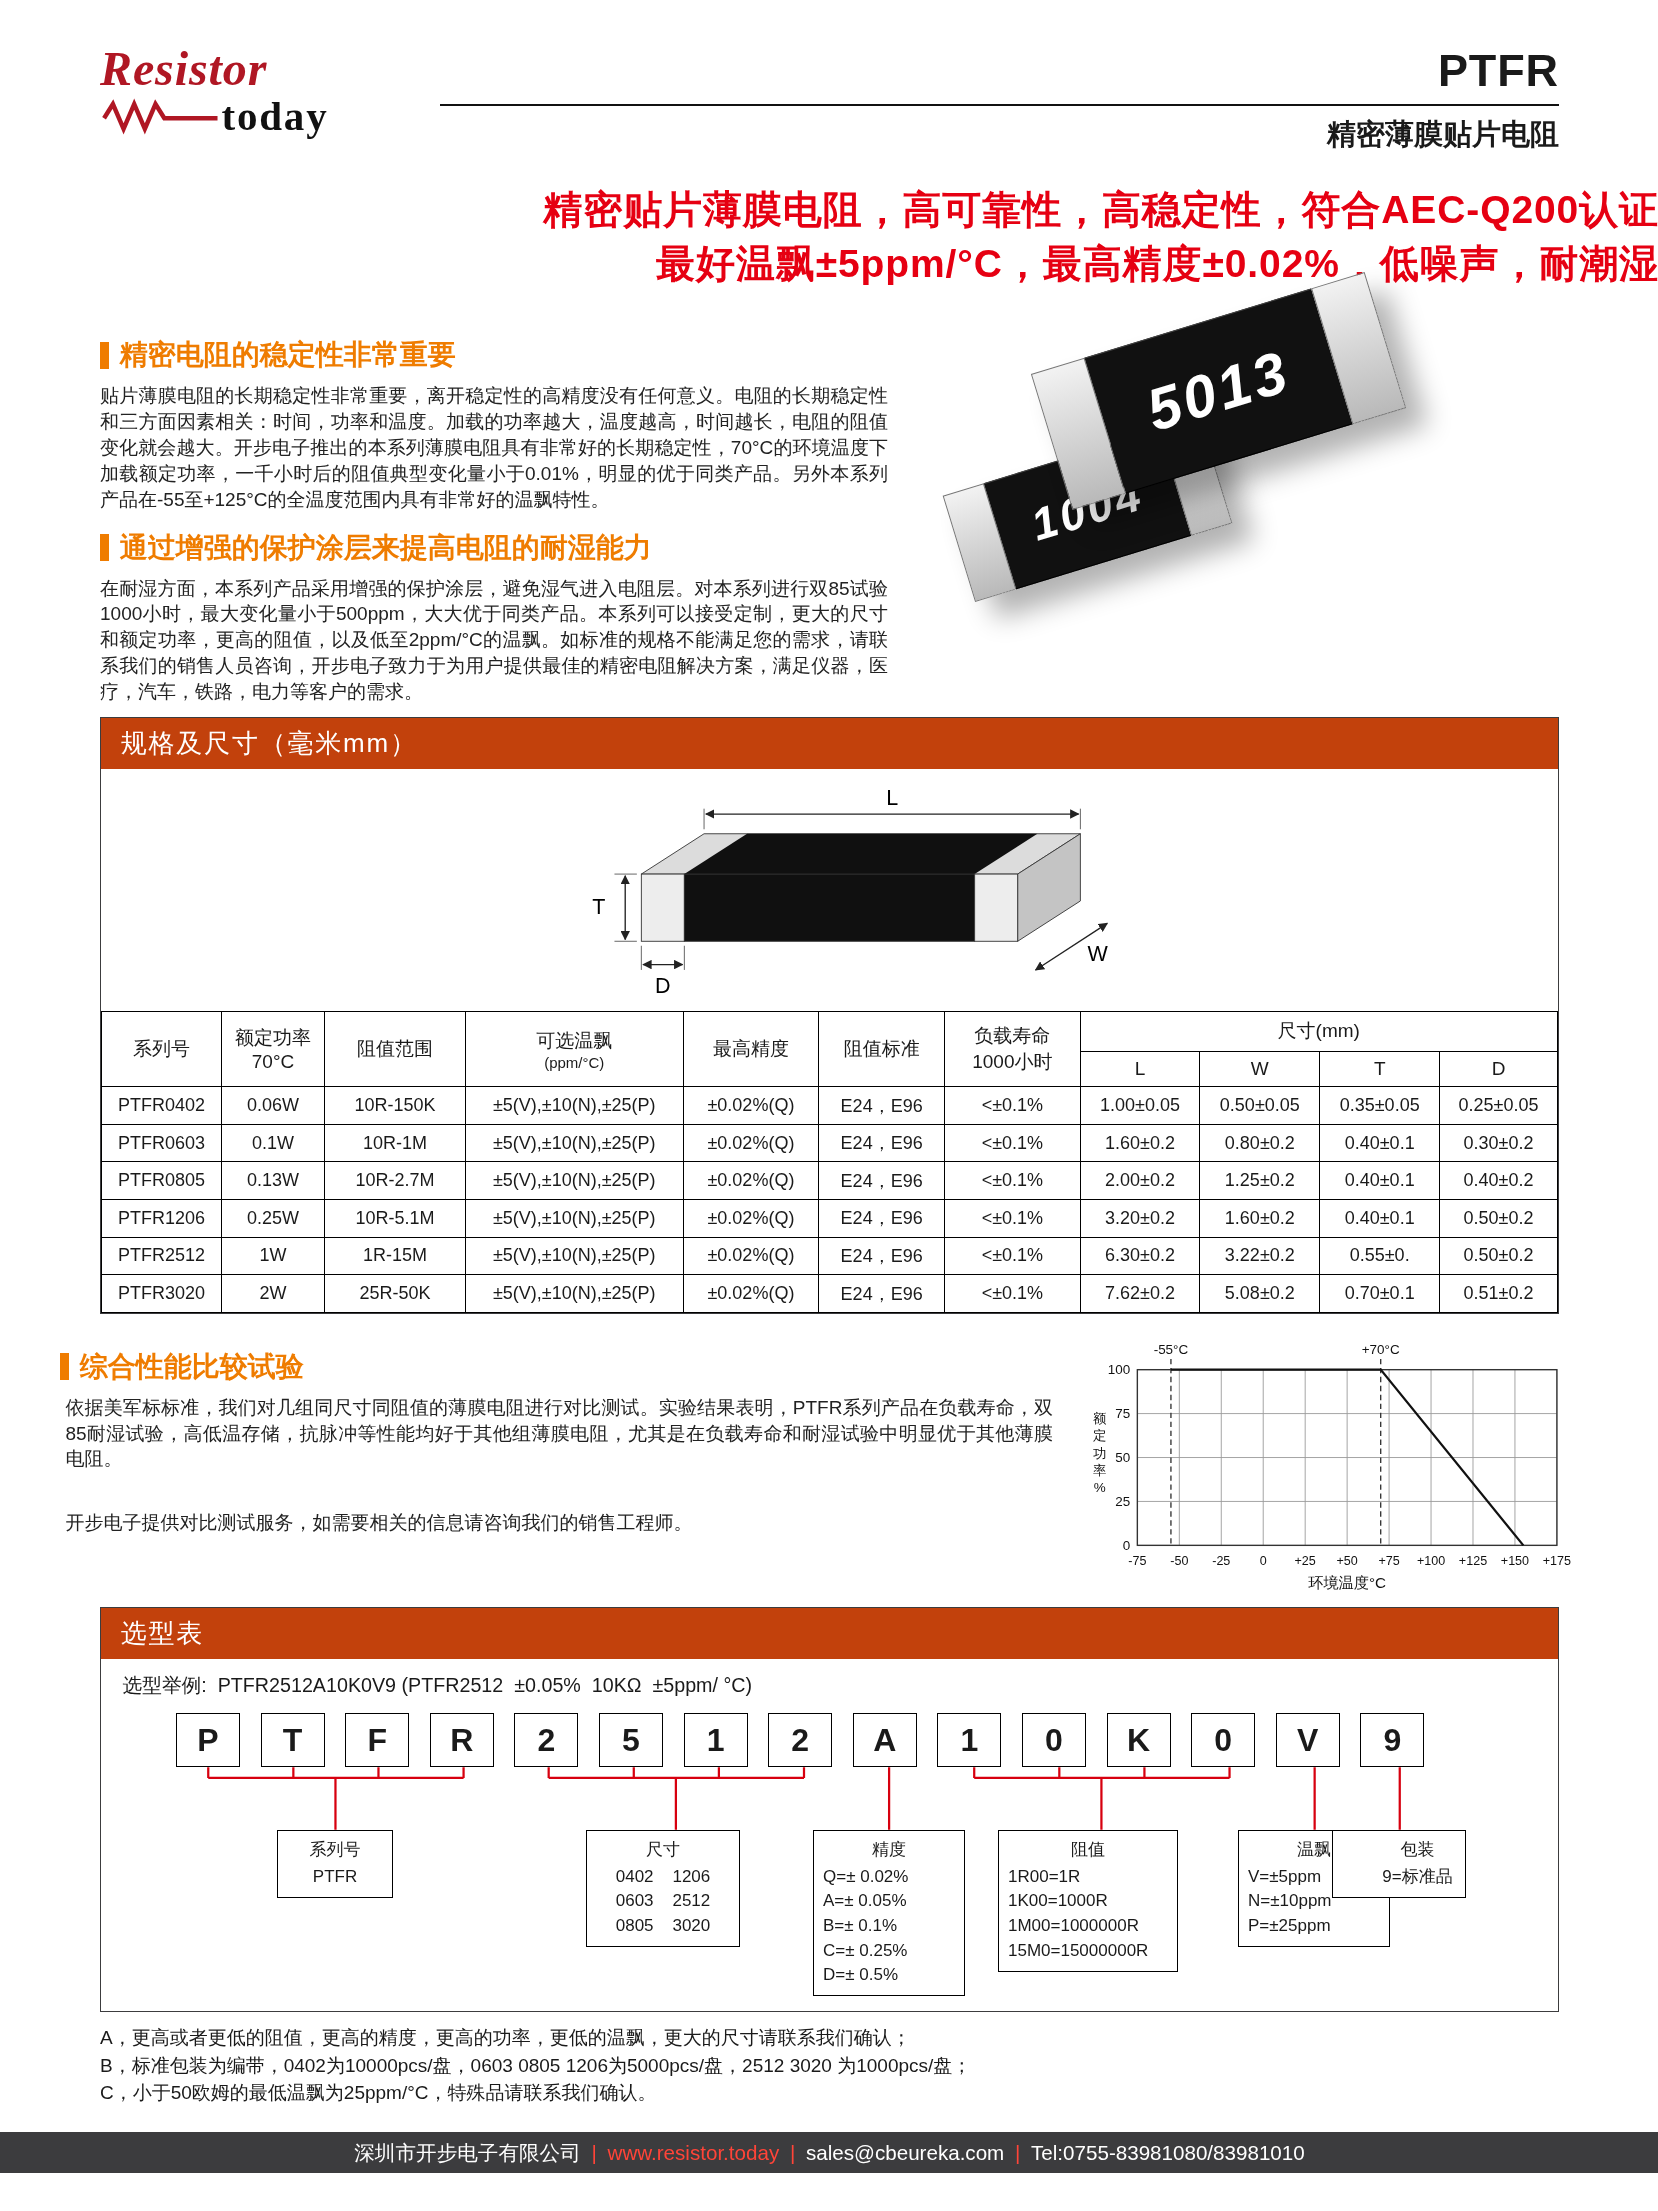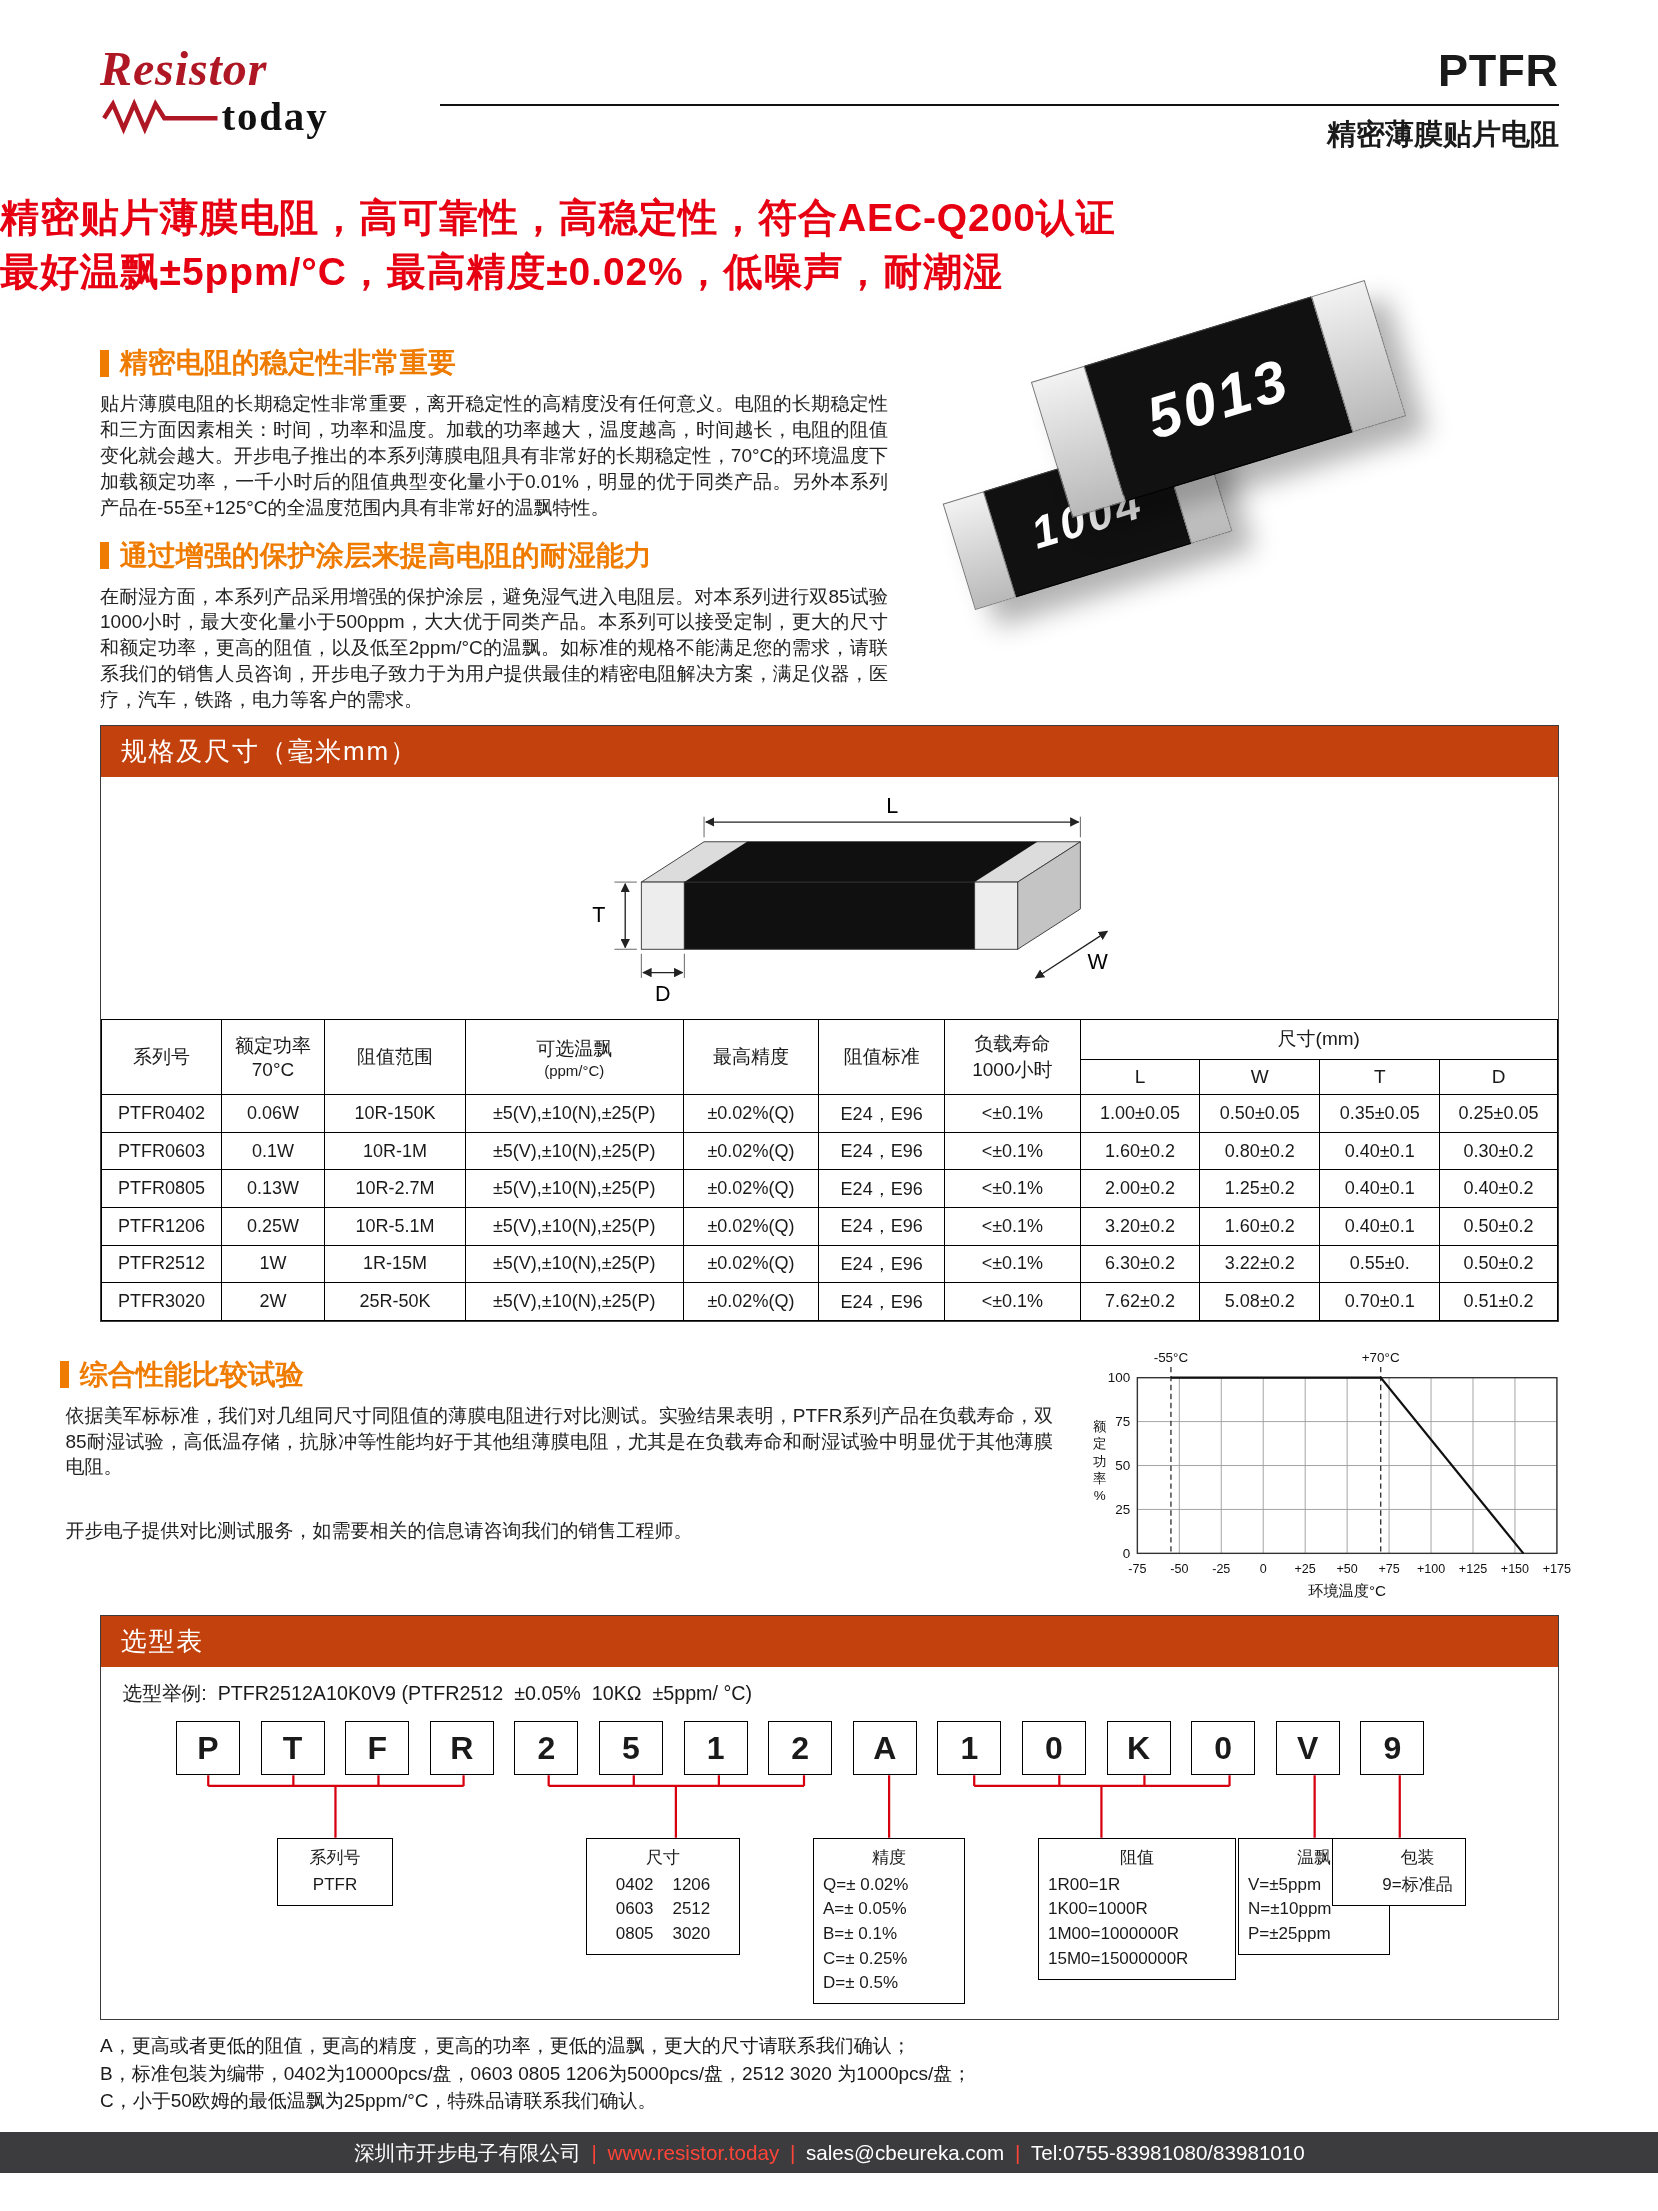--- a/index.html
+++ b/index.html
@@ -11,21 +11,21 @@
   .logo { width:376px; }
   .logo-line1 { font-family:"Liberation Serif","DejaVu Serif",serif; font-style:italic; font-weight:bold; font-size:48px; color:#b01724; letter-spacing:0.9px; }
   .logo-line2 { display:flex; align-items:center; margin-top:-3.6px; }
   .logo-today { font-family:"Liberation Serif","DejaVu Serif",serif; font-weight:bold; font-size:41px; color:#111; margin-left:-12.5px; letter-spacing:1.8px; }
   .header-right { flex:1; text-align:right; padding-top:3.6px; }
   .series-title { font-size:45px; font-weight:bold; letter-spacing:0.9px; }
   .header-rule { width:1119px; margin:7.2px 0 9px auto; border-bottom:2.7px solid #111; }
   .header-subtitle { font-size:29px; font-weight:bold; }
 
   
-  .headline { margin-top:36px; text-align:left; color:#e60012; font-weight:bold; font-size:39px; line-height:1.38; letter-spacing:0.9px; }
+  .headline { margin-top:28px; text-align:right; color:#e60012; font-weight:bold; font-size:39px; line-height:1.38; letter-spacing:0.9px; }
 
   
   .two-col { display:flex; padding:0 100px; margin-top:30px; gap:21.5px; }
   .col-text { width:788px; }
   .col-img { flex:1; position:relative; }
   .sec-h { display:flex; align-items:center; gap:10.7px; color:#ef7c00; font-size:28px; font-weight:bold; margin:16px 0 9px 0; }
   .sec-bar { width:9px; height:27px; background:#ef7c00; flex:0 0 auto; }
   .body-text { font-size:19px; line-height:1.36; text-align:justify; color:#222; }
 
   
@@ -64,21 +64,21 @@
   .code-box { width:64px; height:54px; border:1.8px solid #000; display:flex; align-items:center; justify-content:center; font-size:32px; font-weight:bold; background:#fff; }
   .connectors { display:block; }
   .group-row { position:relative; height:170px; margin-bottom:10.7px; }
   .group-box { position:absolute; top:0; border:0.9px solid #000; padding:7.2px 9px; font-size:17px; line-height:1.45; background:#fff; }
   .group-title { text-align:center; margin-bottom:1.8px; }
   .group-line { text-align:left; white-space:pre; }
   .g-center .group-line { text-align:center; }
   .g-series { left:101px; width:116px; }
   .g-size   { left:410px; width:154px; }
   .g-prec   { left:637px; width:152px; }
-  .g-res    { left:822px; width:198px;margin-left:40px; }
+  .g-res    { left:822px; width:180px; }
   .g-tc     { left:1062px; width:152px; }
   .g-pkg    { left:1156px; width:134px;padding-left:46px; }
 
   
   .notes { margin:12.5px 100px 0 100px; font-size:19px; line-height:1.45; }
   .footer { position:absolute; left:0; right:0; bottom:38px; height:41px; background:#3c3c3e; color:#fff; display:flex; align-items:center; justify-content:center; gap:10.7px; font-size:20.6px; }
   .footer .red { color:#ff4438; }
 </style>
 </head>
 <body>

